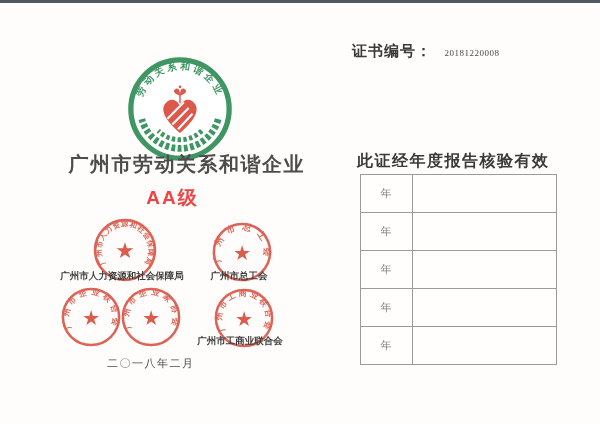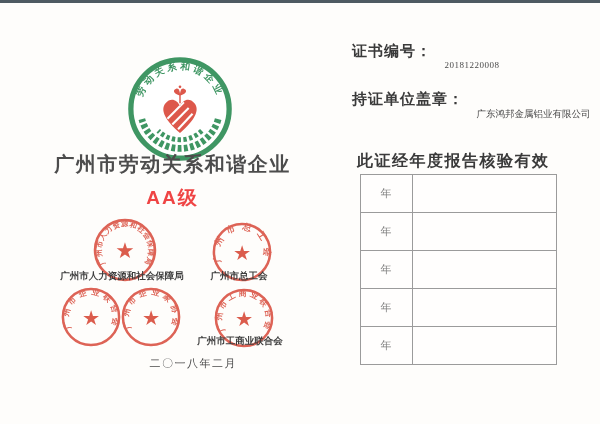--- a/index.html
+++ b/index.html
@@ -13,21 +13,21 @@
   .logo-ring { fill:#ffffff; stroke:#3f9663; stroke-width:5.5; }
   .logo-wreath { fill:none; stroke:#3f9663; stroke-width:7; stroke-dasharray:4 2.5; }
   .logo-wreath2 { fill:none; stroke:#3f9663; stroke-width:5; stroke-dasharray:3.5 2.5; }
   .logo-arc-text { fill:#3f9663; font-size:10px; font-weight:bold; letter-spacing:3px; text-anchor:middle; }
   .heart-fill { fill:#dd584b; }
   .hand-line { stroke:#ffffff; stroke-width:2.2; fill:none; }
   .sprout-stem { stroke:#dd584b; stroke-width:1.5; fill:none; }
   .sprout-leaf { fill:#dd584b; }
   .sprout-dot { fill:#dd584b; }
 
-  .title1 { position:absolute; left:40px; top:151px; width:265px; text-align:center;
+  .title1 { position:absolute; left:40px; top:151px; width:265px; text-align:right;
             font-size:20px; font-weight:bold; letter-spacing:1.5px; color:#4c4c4c; }
   .title2 { position:absolute; left:40px; top:185px; width:265px; text-align:center;
             font-size:19px; font-weight:bold; letter-spacing:2px; color:#ef4444; }
 
   .seal { position:absolute; z-index:1; opacity:.93; }
   .seal-a { left:92px;  top:217px; width:66px; height:66px; }
   .seal-b { left:211px; top:221px; width:62px; height:62px; }
   .seal-c { left:60px;  top:286px; width:62px; height:62px; }
   .seal-d { left:120px; top:286px; width:62px; height:62px; }
   .seal-e { left:213px; top:287px; width:62px; height:62px; }
@@ -38,30 +38,30 @@
   .s3, .s4 { font-size:8.2px; letter-spacing:3.8px; }
   .s5 { font-size:8.2px; letter-spacing:2.8px; }
   .seal-star { fill:#d9503f; font-size:21px; text-anchor:middle; }
 
   .seal-label { position:absolute; z-index:3; font-size:9.5px; font-weight:bold;
                 color:#3c3c3c; text-align:center; white-space:nowrap; }
   .lbl-a { left:52px;  top:270px; width:140px; }
   .lbl-b { left:199px; top:270px; width:80px; }
   .lbl-c { left:45px;  top:335px; width:155px; }
   .lbl-d { left:190px; top:335px; width:100px; }
-  .issue-date { position:absolute; left:107px; top:356px; width:130px; text-align:right;
+  .issue-date { position:absolute; left:107px; top:356px; width:130px; text-align:left;
                 font-size:11px; letter-spacing:1.5px; color:#4a4a4a; z-index:3; }
 
   
   .detail-row { position:absolute; white-space:nowrap; }
   .row-certno  { left:352px; top:42px; }
   .row-holder  { left:352px; top:90px; }
   .detail-label { display:inline-block; font-size:15px; font-weight:bold;
                   letter-spacing:1px; color:#3a3a3a; vertical-align:top; }
-  .detail-value { display:inline-block; margin-left:8px; margin-top:18px;
+  .detail-value { display:inline-block; margin-left:8px; margin-top:6px;
                   font-family:"Liberation Serif", serif; color:#4a4a4a; vertical-align:top; }
   .certno-value { font-size:9px; letter-spacing:.5px; }
   .holder-value { font-size:9.5px; }
   .verify-heading { position:absolute; left:357px; top:151px; font-size:16px;
                     font-weight:bold; letter-spacing:1.5px; color:#3a3a3a; }
 
   .year-table { position:absolute; left:360px; top:174px; width:197px; height:191px;
                 border:1px solid #9b9b9b; display:flex; flex-direction:column; background:#fffefd; }
   .year-row { flex:1; display:flex; border-top:1px solid #9b9b9b; }
   .year-row:first-child { border-top:none; }
@@ -152,24 +152,20 @@
 
   <div class="seal-label lbl-d">广州市工商业联合会</div>
 
   <div class="issue-date">二〇一八年二月</div>
 
   <div class="detail-row row-certno">
     <span class="detail-label">证书编号：</span>
     <span class="detail-value certno-value">20181220008</span>
   </div>
 
-  <div class="detail-row row-holder">
-    <span class="detail-label">持证单位盖章：</span>
-    <span class="detail-value holder-value">广东鸿邦金属铝业有限公司</span>
-  </div>
 
   <div class="verify-heading">此证经年度报告核验有效</div>
 
   <div class="year-table">
     <div class="year-row">
       <div class="year-cell-label">年</div>
       <div class="year-cell-value"></div>
     </div>
     <div class="year-row">
       <div class="year-cell-label">年</div>

